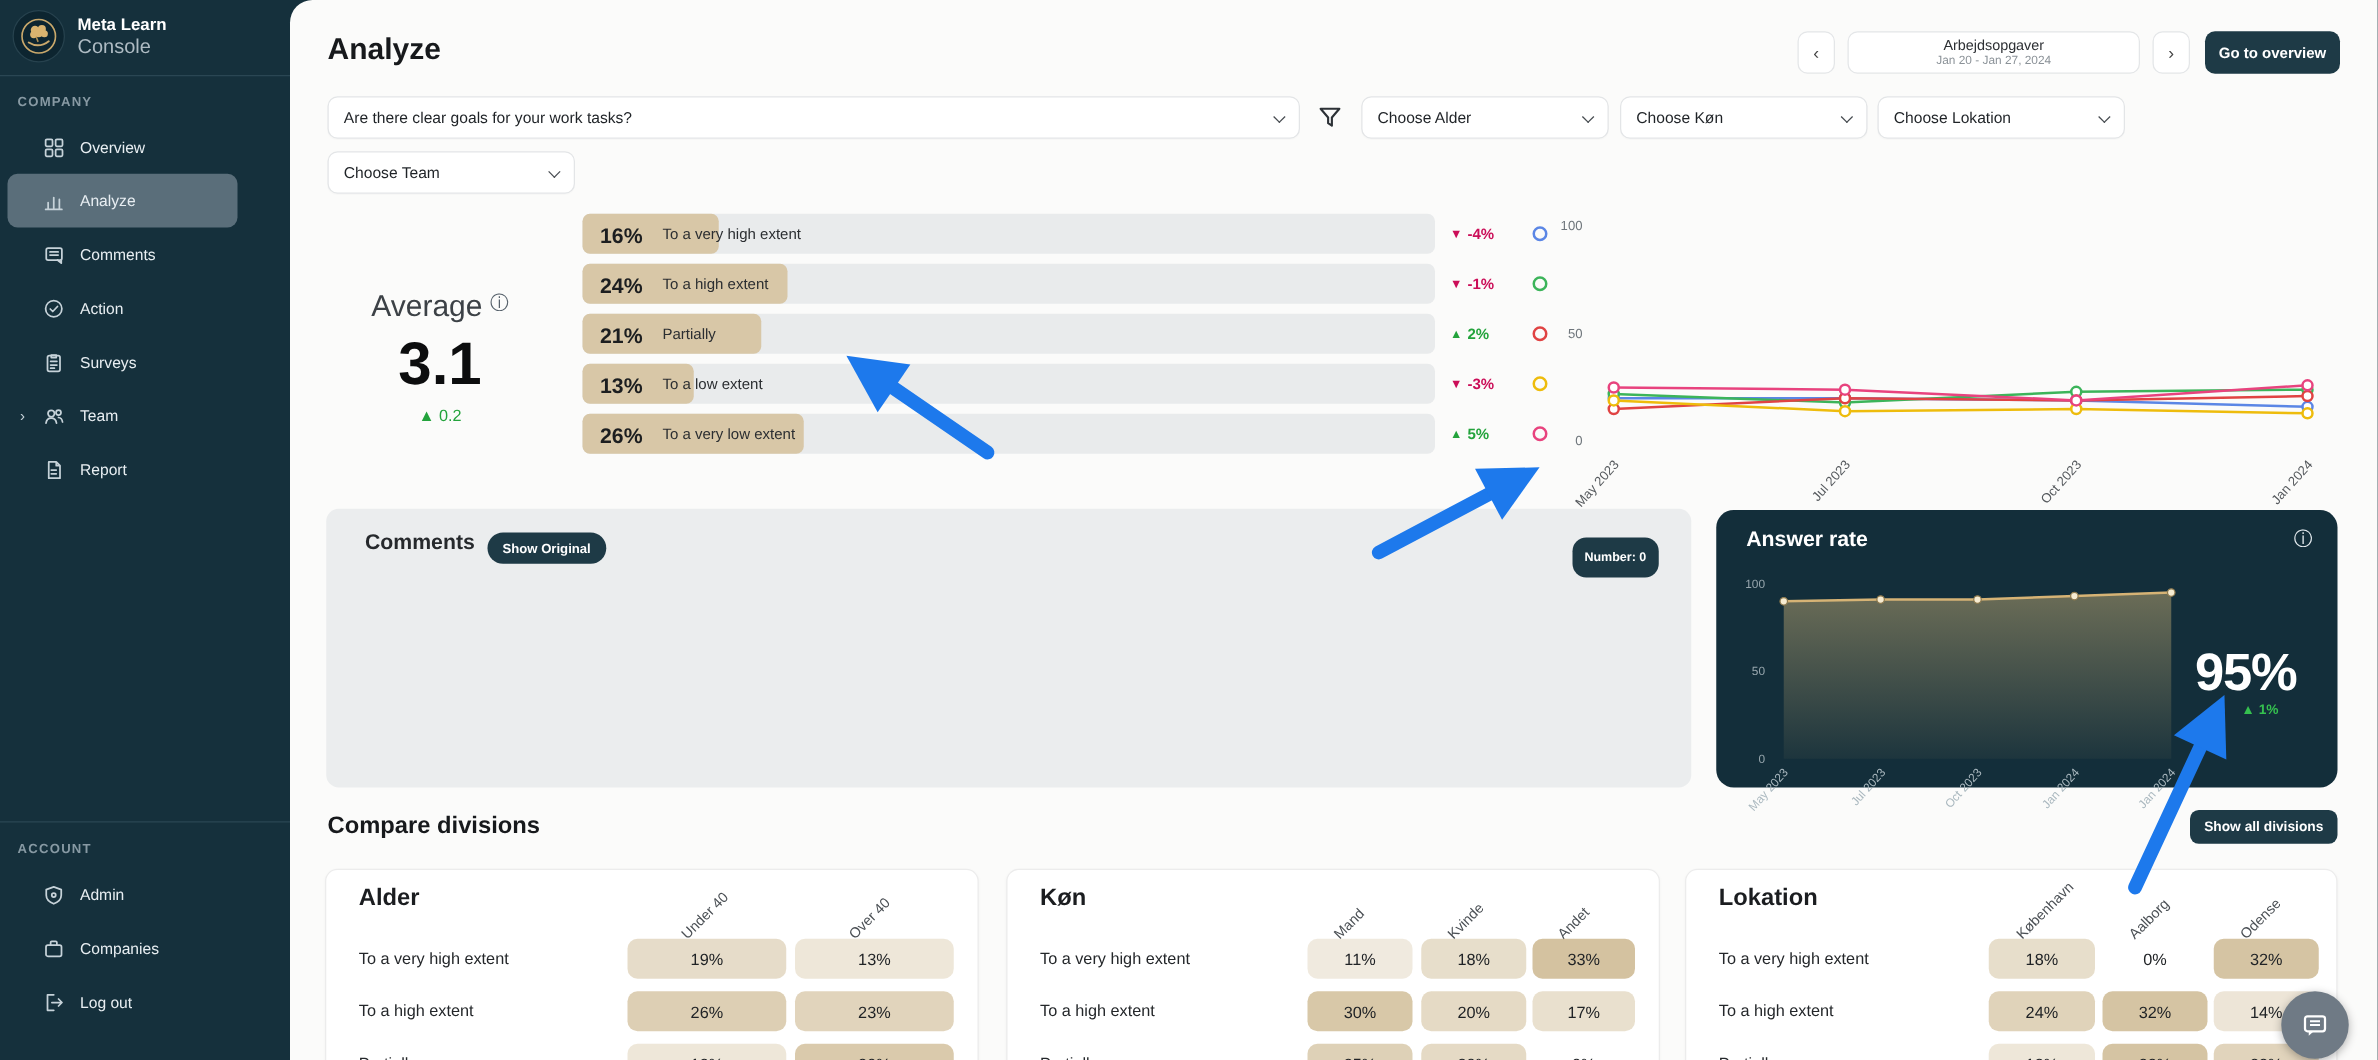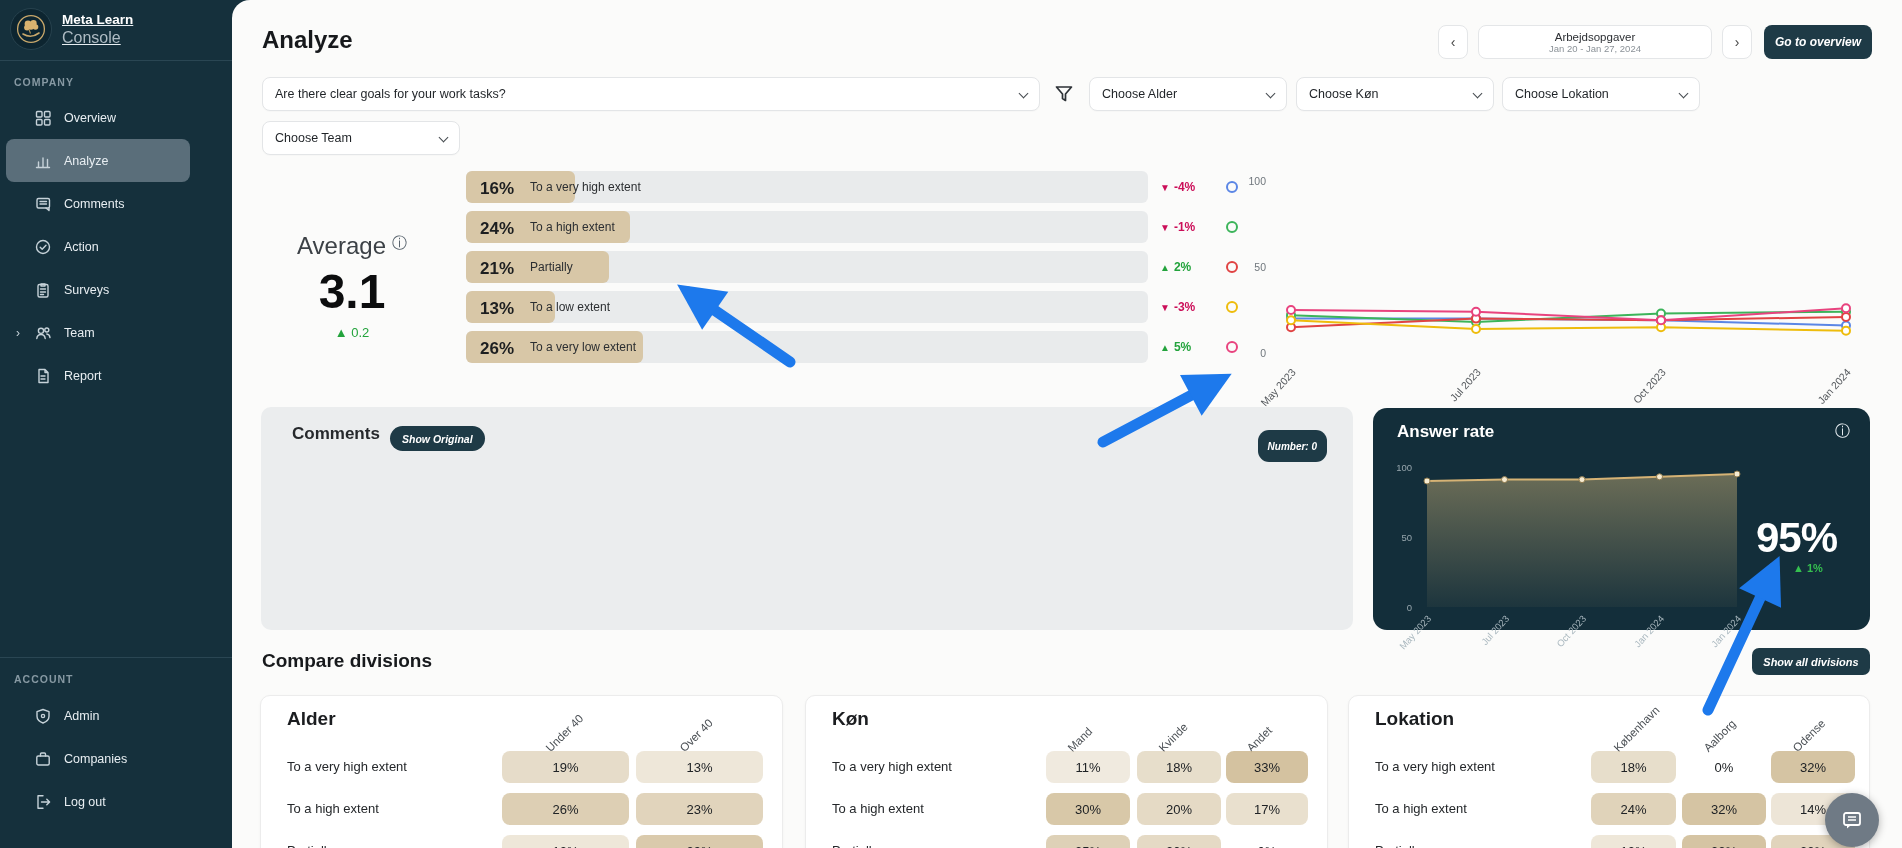--- a/index.html
+++ b/index.html
@@ -1,42 +1,42 @@
 <!DOCTYPE html>
 <html><head>
 <meta charset="utf-8">
 <style>
   * { margin:0; padding:0; box-sizing:border-box; }
   html,body { width:1902px; height:848px; overflow:hidden; font-family:"Liberation Sans", sans-serif; background:#15303c; }
   .abs { position:absolute; }
 
   
   #sidebar { position:absolute; left:0; top:0; width:232px; height:848px; background:#15303c; color:#e8eef2; }
-  .brand { position:absolute; left:10px; top:8px; display:flex; align-items:center; gap:10px;text-decoration:underline; }
+  .brand { position:absolute; left:10px; top:8px; display:flex; align-items:center; gap:10px; }
   .brand-logo { width:42px; height:42px; border-radius:50%; background:#0d2530; border:1px solid #27424e; display:flex; align-items:center; justify-content:center; }
   .brand-title { font-size:13.5px; font-weight:bold; color:#ffffff; }
   .brand-sub { font-size:16px; color:#aebbc3; margin-top:2px; }
   .side-divider { position:absolute; left:0; width:232px; height:1px; background:#2a4653; }
   .section-label { position:absolute; left:14px; font-size:10.5px; font-weight:bold; letter-spacing:1px; color:#8799a3; }
   .nav-group { position:absolute; left:0; width:200px; }
   .nav-item { position:relative; height:43px; display:flex; align-items:center; padding-left:34px; cursor:pointer; }
   .nav-item.active { background:#5a6e7a; border-radius:8px; margin:0 10px 0 6px; padding-left:28px; }
   .nav-item .nico { width:18px; height:18px; margin-right:12px; flex:0 0 18px; display:flex; align-items:center; }
   .nav-item .nlabel { font-size:12.5px; color:#e8eef2; white-space:nowrap; }
   .nav-item .chev-pre { position:absolute; left:16px; font-size:12px; color:#c6d2d9; }
 
   
   #main-bg { position:absolute; left:232px; top:0; width:1670px; height:848px; background:#fbfbfa; border-top-left-radius:18px; }
   .page-title { position:absolute; left:262px; top:26px; font-size:24px; font-weight:bold; color:#17191c; }
 
   .hbtn { position:absolute; top:25px; height:34px; background:#fff; border:1px solid #e4e6e8; border-radius:8px; display:flex; align-items:center; justify-content:center; font-size:14px; color:#444; cursor:pointer; }
   .period-box { position:absolute; left:1478px; top:25px; width:234px; height:34px; background:#fff; border:1px solid #e4e6e8; border-radius:8px; display:flex; flex-direction:column; align-items:center; justify-content:center; cursor:pointer; }
   .period-title { font-size:11.5px; color:#2c2f33; }
   .period-range { font-size:9.5px; color:#8b9298; }
-  .dark-btn { background:#1e3a46; color:#fff; border:none; border-radius:8px; font-weight:bold; display:flex; align-items:center; justify-content:center; cursor:pointer;font-style:italic; }
+  .dark-btn { background:#1e3a46; color:#fff; border:none; border-radius:8px; font-weight:bold; display:flex; align-items:center; justify-content:center; cursor:pointer; }
   #go-overview { position:absolute; left:1764px; top:25px; width:108px; height:34px; font-size:12px; }
 
   .select { position:absolute; height:34px; background:#fff; border:1px solid #e3e5e7; border-radius:8px; display:flex; align-items:center; padding:0 30px 0 12px; font-size:12.5px; color:#1f2327; cursor:pointer; box-shadow:0 1px 1px rgba(0,0,0,0.02); }
   .select .chev { position:absolute; right:12px; top:12px; width:7px; height:7px; border-right:1.6px solid #454a4f; border-bottom:1.6px solid #454a4f; transform:rotate(45deg); }
 
   
   #avg-box { position:absolute; left:262px; top:232px; width:180px; text-align:center; }
   .avg-label { font-size:24px; color:#3c4146; }
   .avg-info { font-size:15px; color:#55606a; vertical-align:6px; margin-left:6px; }
   .avg-value { font-size:48px; font-weight:bold; color:#0c0d0e; margin-top:4px; }

